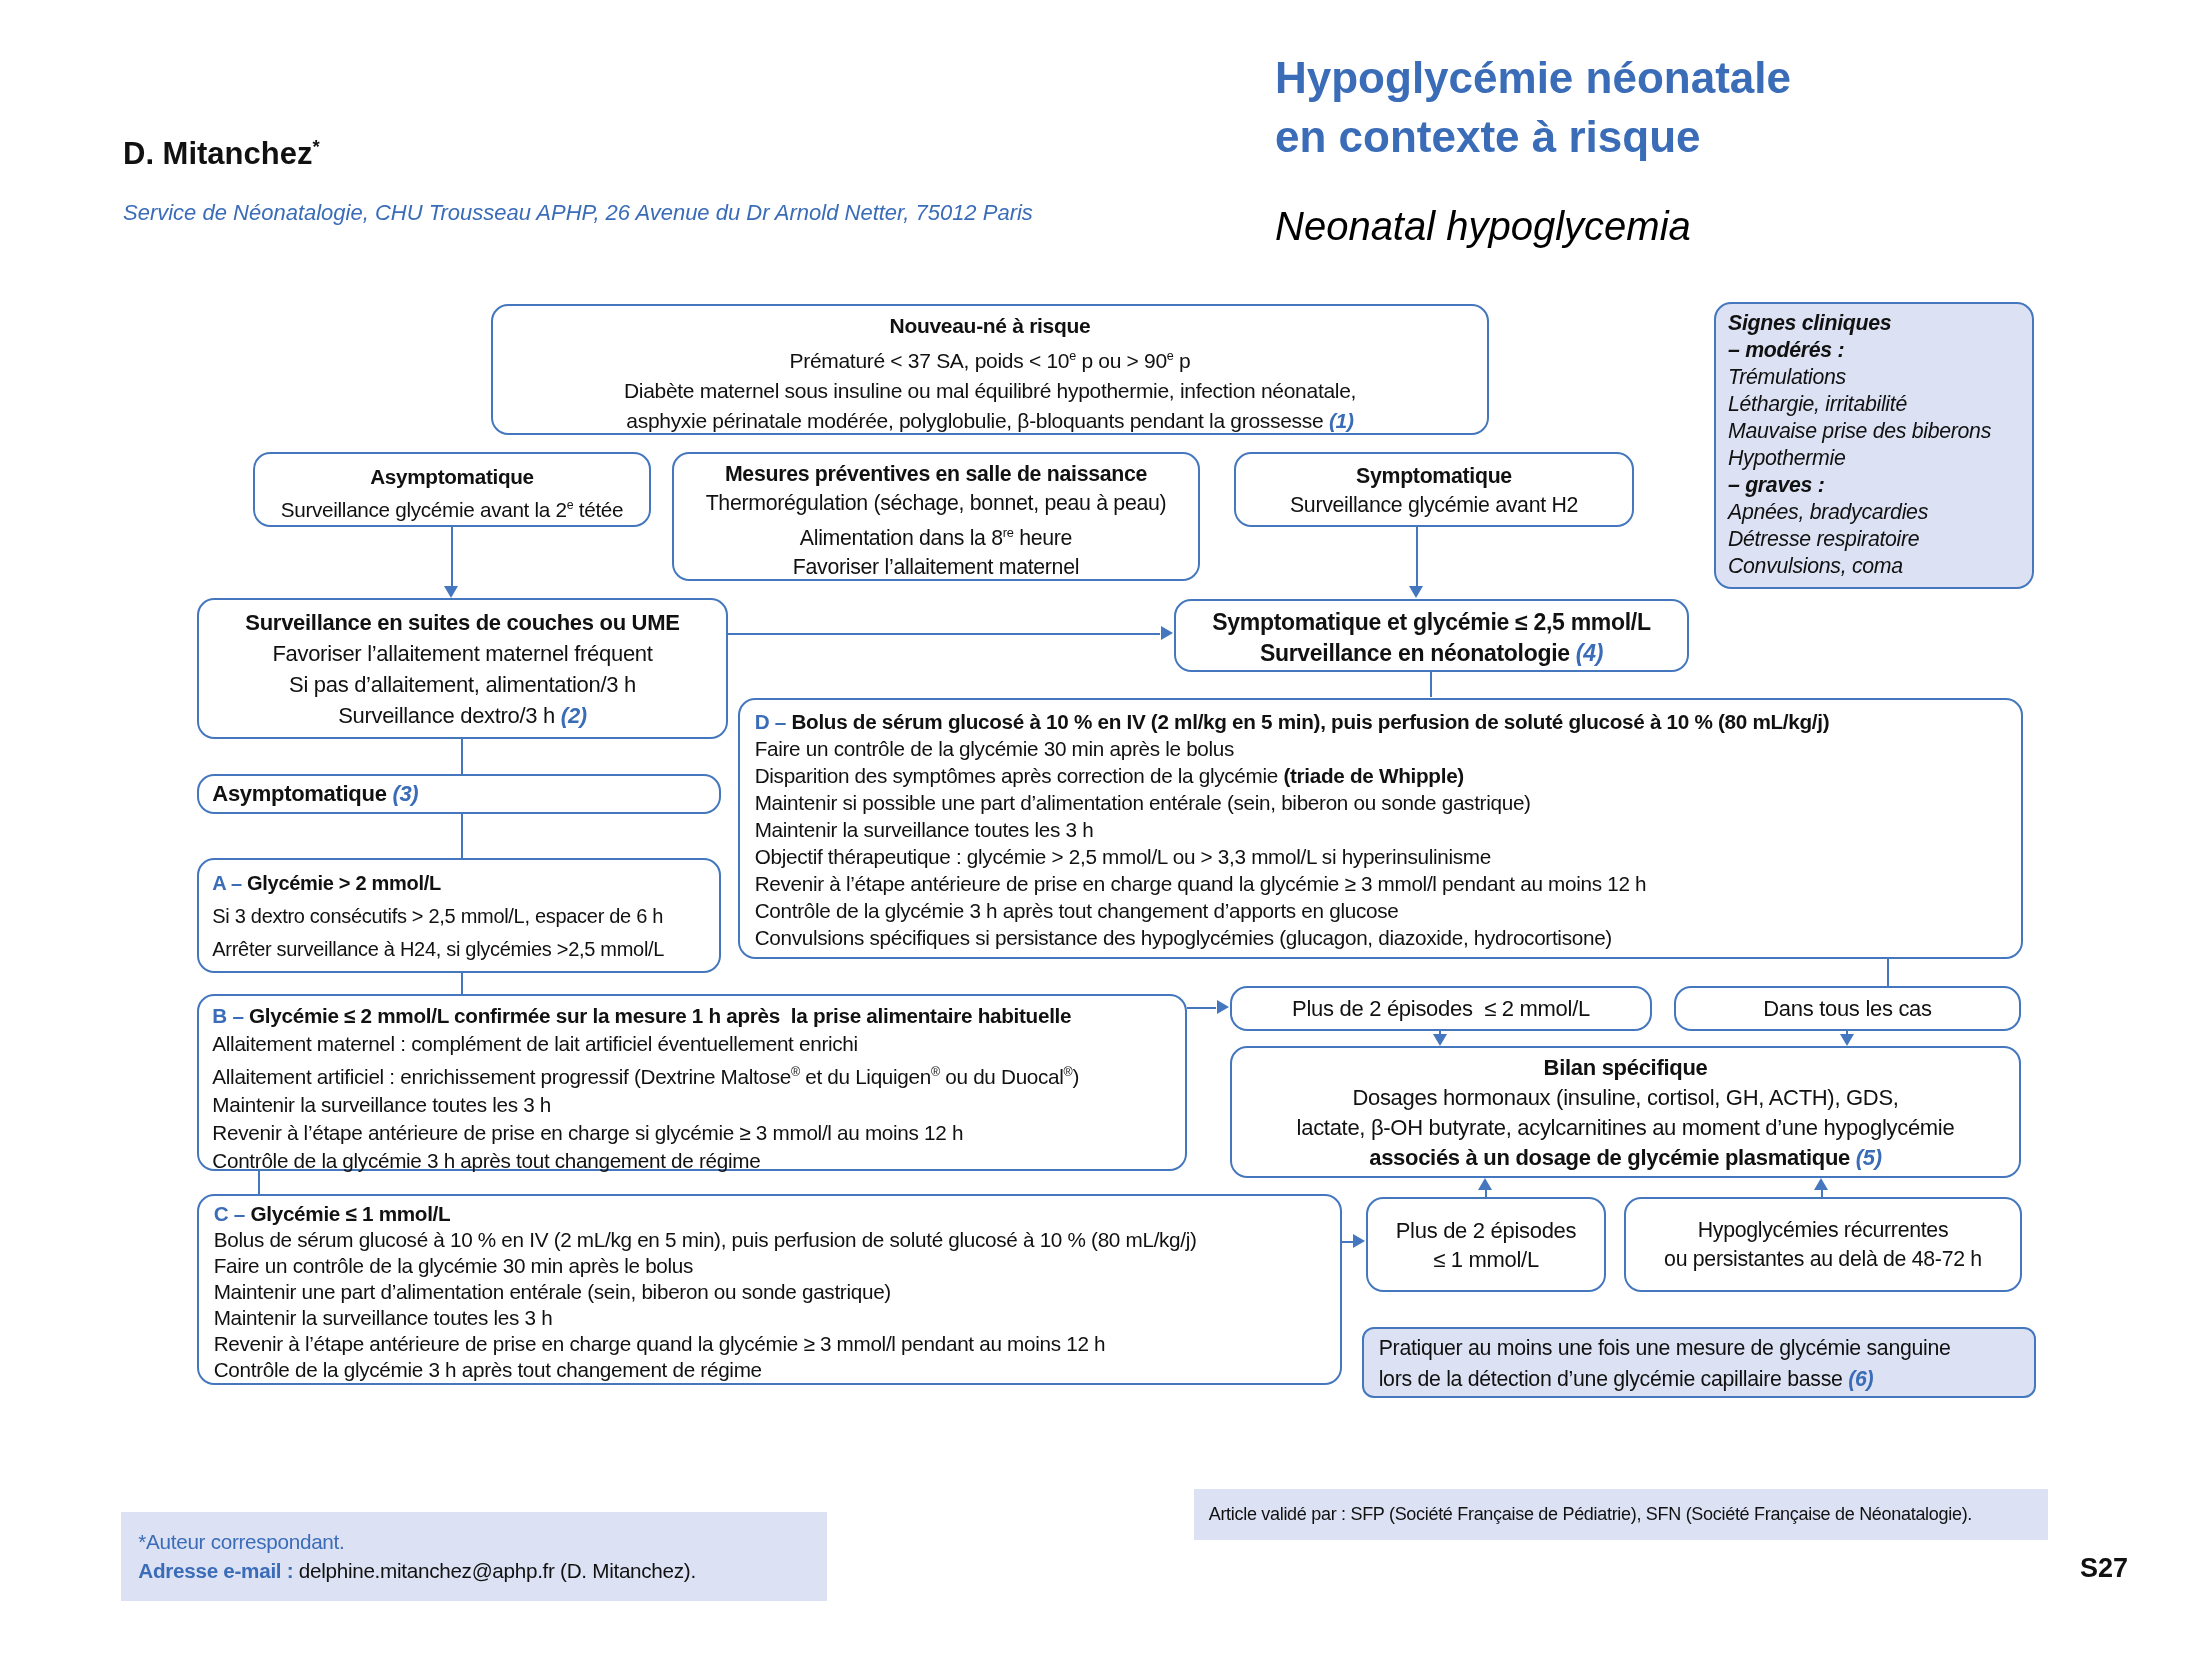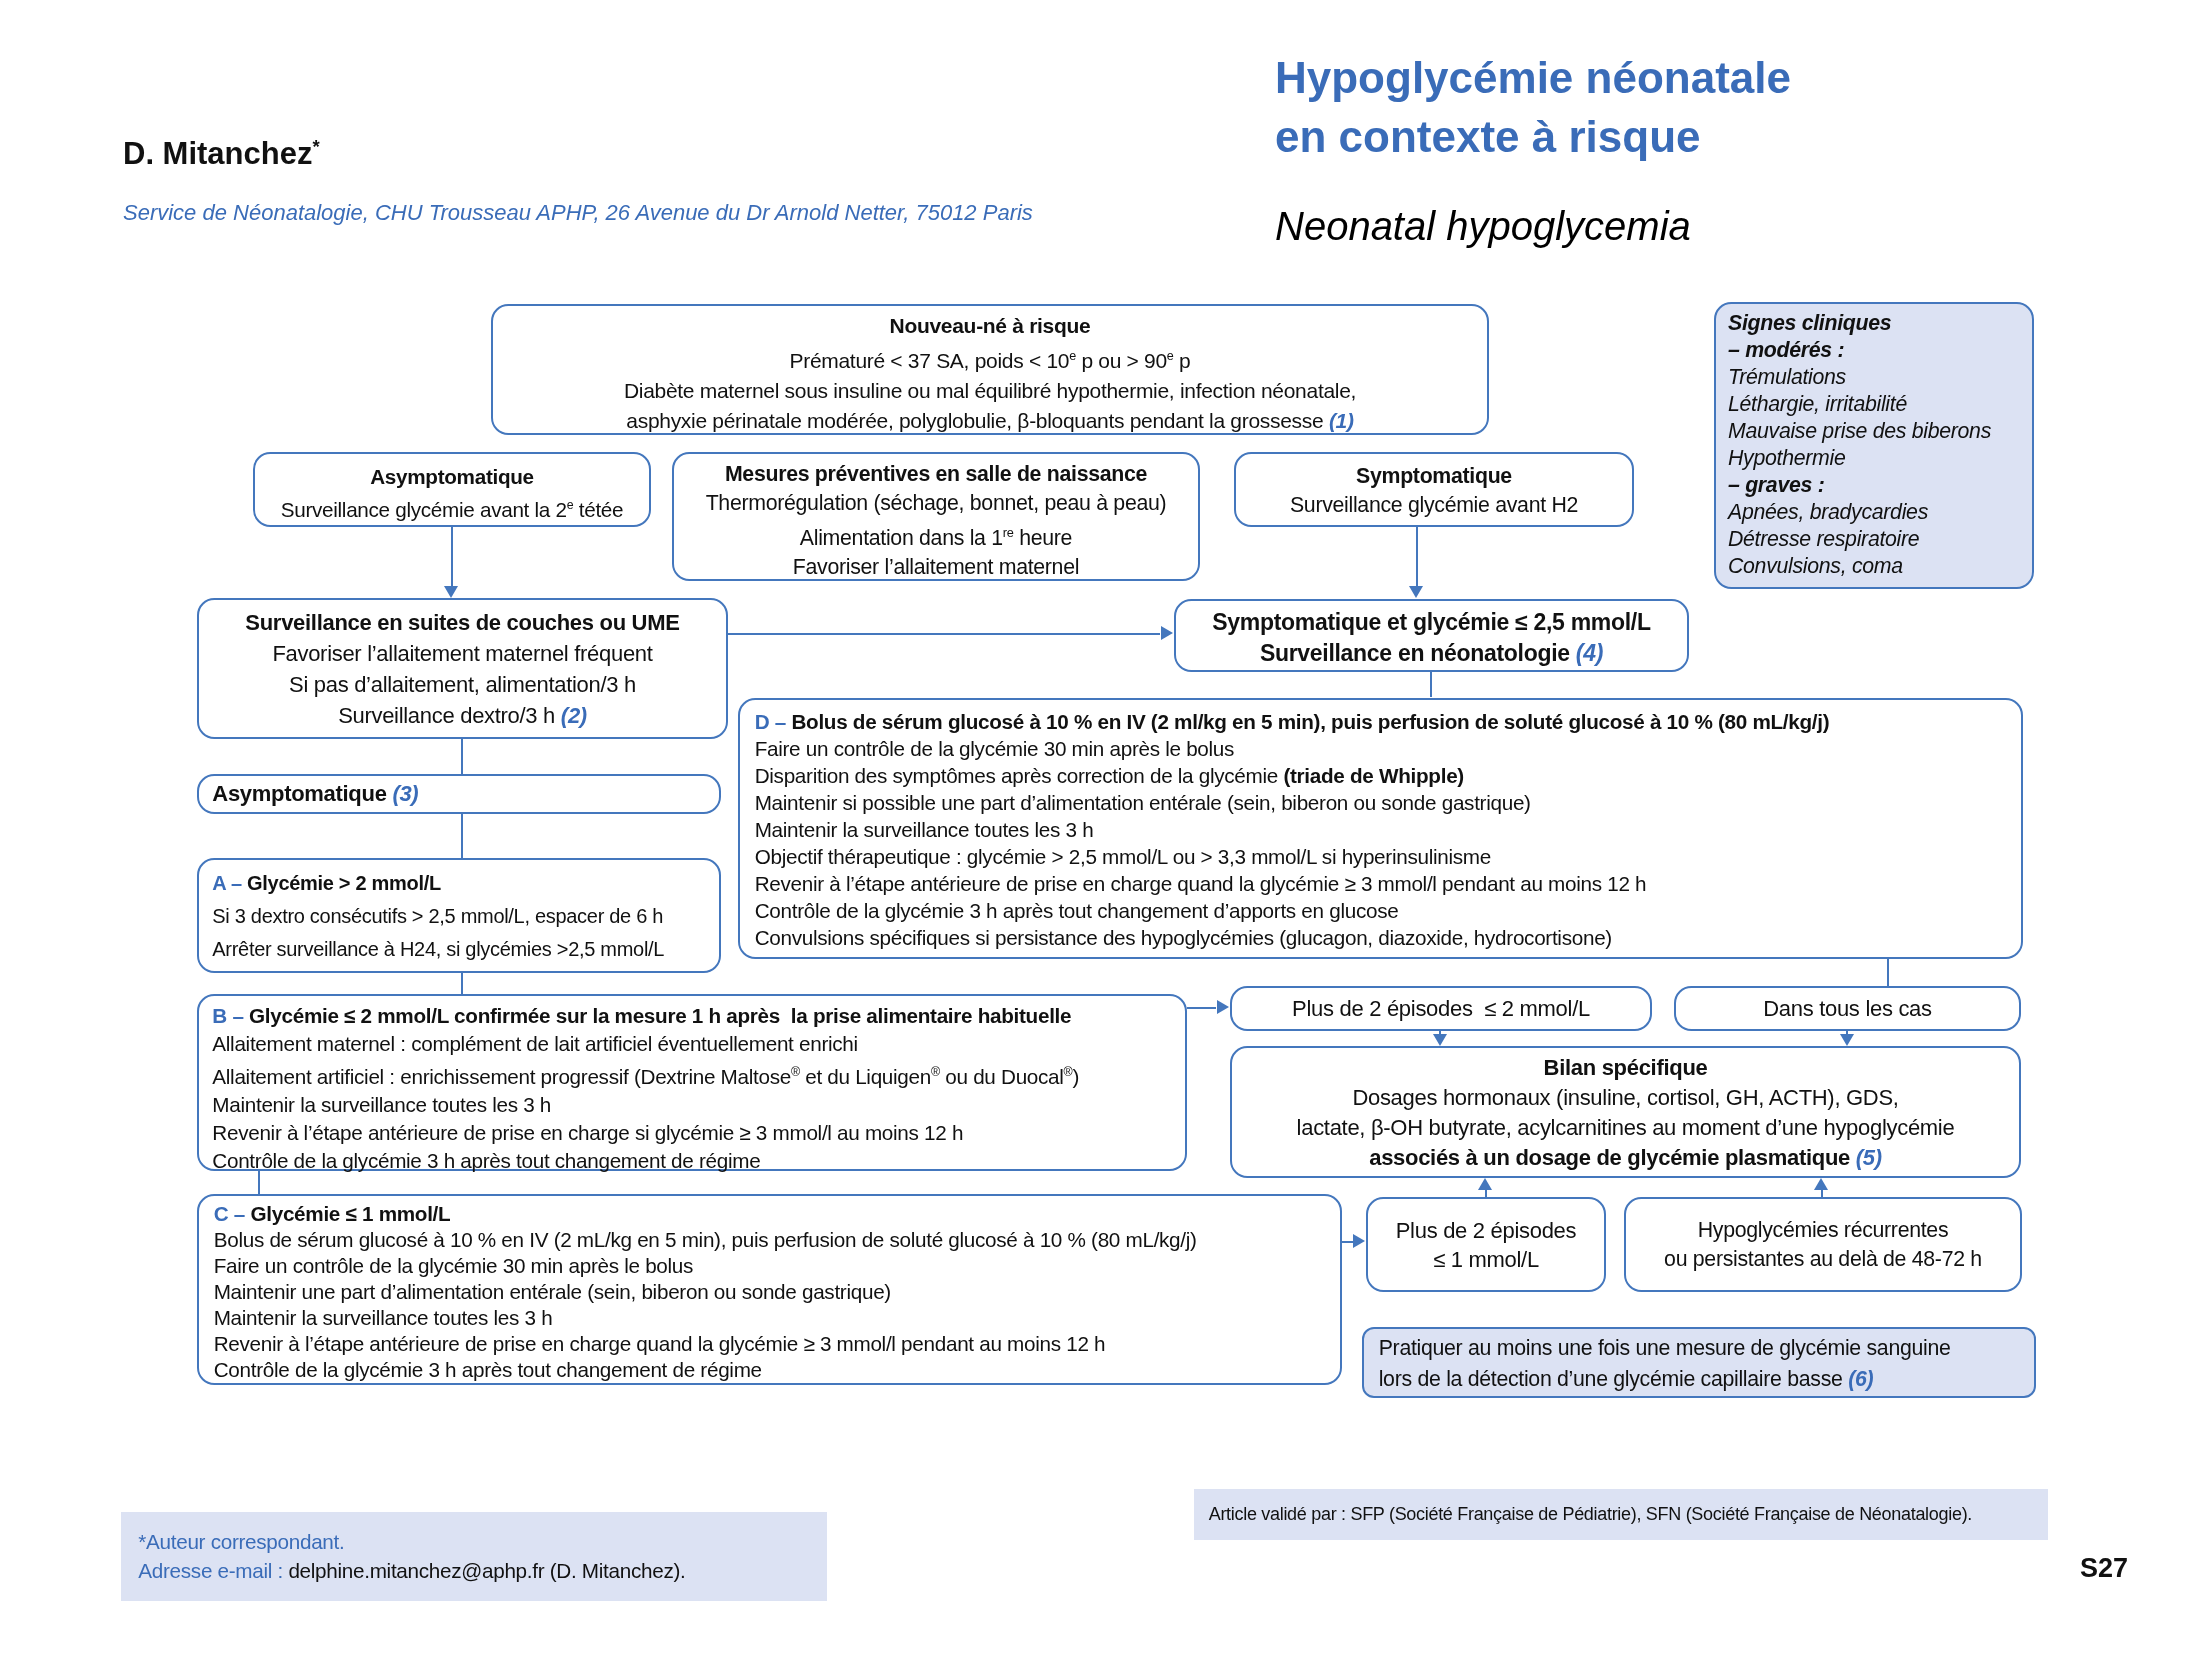--- a/index.html
+++ b/index.html
@@ -23,21 +23,21 @@
   .box .ln{white-space:pre;letter-spacing:-0.3px;}
   .fill{background:var(--fill);}
   .noborder{border:none;border-radius:0;}
   .center{text-align:center;}
   .flexcol{display:flex;flex-direction:column;justify-content:center;}
   .seg-b{font-weight:700;}
   .seg-ref{color:var(--blue);font-weight:700;font-style:italic;}
   .seg-letter{color:var(--blue);font-weight:700;}
   .seg-sup{vertical-align:super;font-size:0.6em;}
   .seg-blue{color:var(--blue);}
-  .seg-blueb{color:var(--blue);font-weight:400;text-align:center;}
+  .seg-blueb{color:var(--blue);font-weight:700;text-align:center;}
   
   #author{left:123px;top:136px;font-size:31px;font-weight:700;}
   #affiliation{left:123px;top:200px;font-size:22px;font-style:italic;color:var(--blue);}
   #title-fr{left:1275px;top:48px;font-size:44px;line-height:59px;font-weight:700;color:var(--blue);}
   #title-en{left:1275px;top:204px;font-size:40px;font-style:italic;color:#000;}
   
   .vline{position:absolute;width:2px;background:var(--border);}
   .hline{position:absolute;height:2px;background:var(--border);}
   .ah{position:absolute;width:0;height:0;}
   .ah-down{border-left:7.3px solid transparent;border-right:7.3px solid transparent;border-top:12px solid var(--border);}
@@ -72,21 +72,21 @@
     </div>
 
   <div class="box center" style="left:253px;top:452px;width:398px;height:75px;font-size:20.7px;line-height:29px;padding-top:8px;">
       <div class="ln"><span class="seg-b">Asymptomatique</span></div>
       <div class="ln"><span>Surveillance glycémie avant la 2</span><span class="seg-sup">e</span><span> tétée</span></div>
     </div>
 
   <div class="box center" style="left:672px;top:452px;width:528px;height:129px;font-size:21.3px;line-height:29px;padding-top:6px;">
       <div class="ln"><span class="seg-b">Mesures préventives en salle de naissance</span></div>
       <div class="ln"><span>Thermorégulation (séchage, bonnet, peau à peau)</span></div>
-      <div class="ln"><span>Alimentation dans la 1</span><span class="seg-sup">re</span><span> heure</span></div>
+      <div class="ln"><span>Alimentation dans la 8</span><span class="seg-sup">re</span><span> heure</span></div>
       <div class="ln"><span>Favoriser l’allaitement maternel</span></div>
     </div>
 
   <div class="box center" style="left:1218px;top:452px;width:400px;height:75px;font-size:21.3px;line-height:29px;padding-top:8px;margin-left:16px;">
       <div class="ln"><span class="seg-b">Symptomatique</span></div>
       <div class="ln"><span>Surveillance glycémie avant H2</span></div>
     </div>
 
   <div class="box fill" style="left:1714px;top:302px;width:320px;height:287px;font-size:21.3px;line-height:27px;padding:6px 9.3px 0 12px;font-style:italic;">
       <div class="ln"><span class="seg-b">Signes cliniques</span></div>

